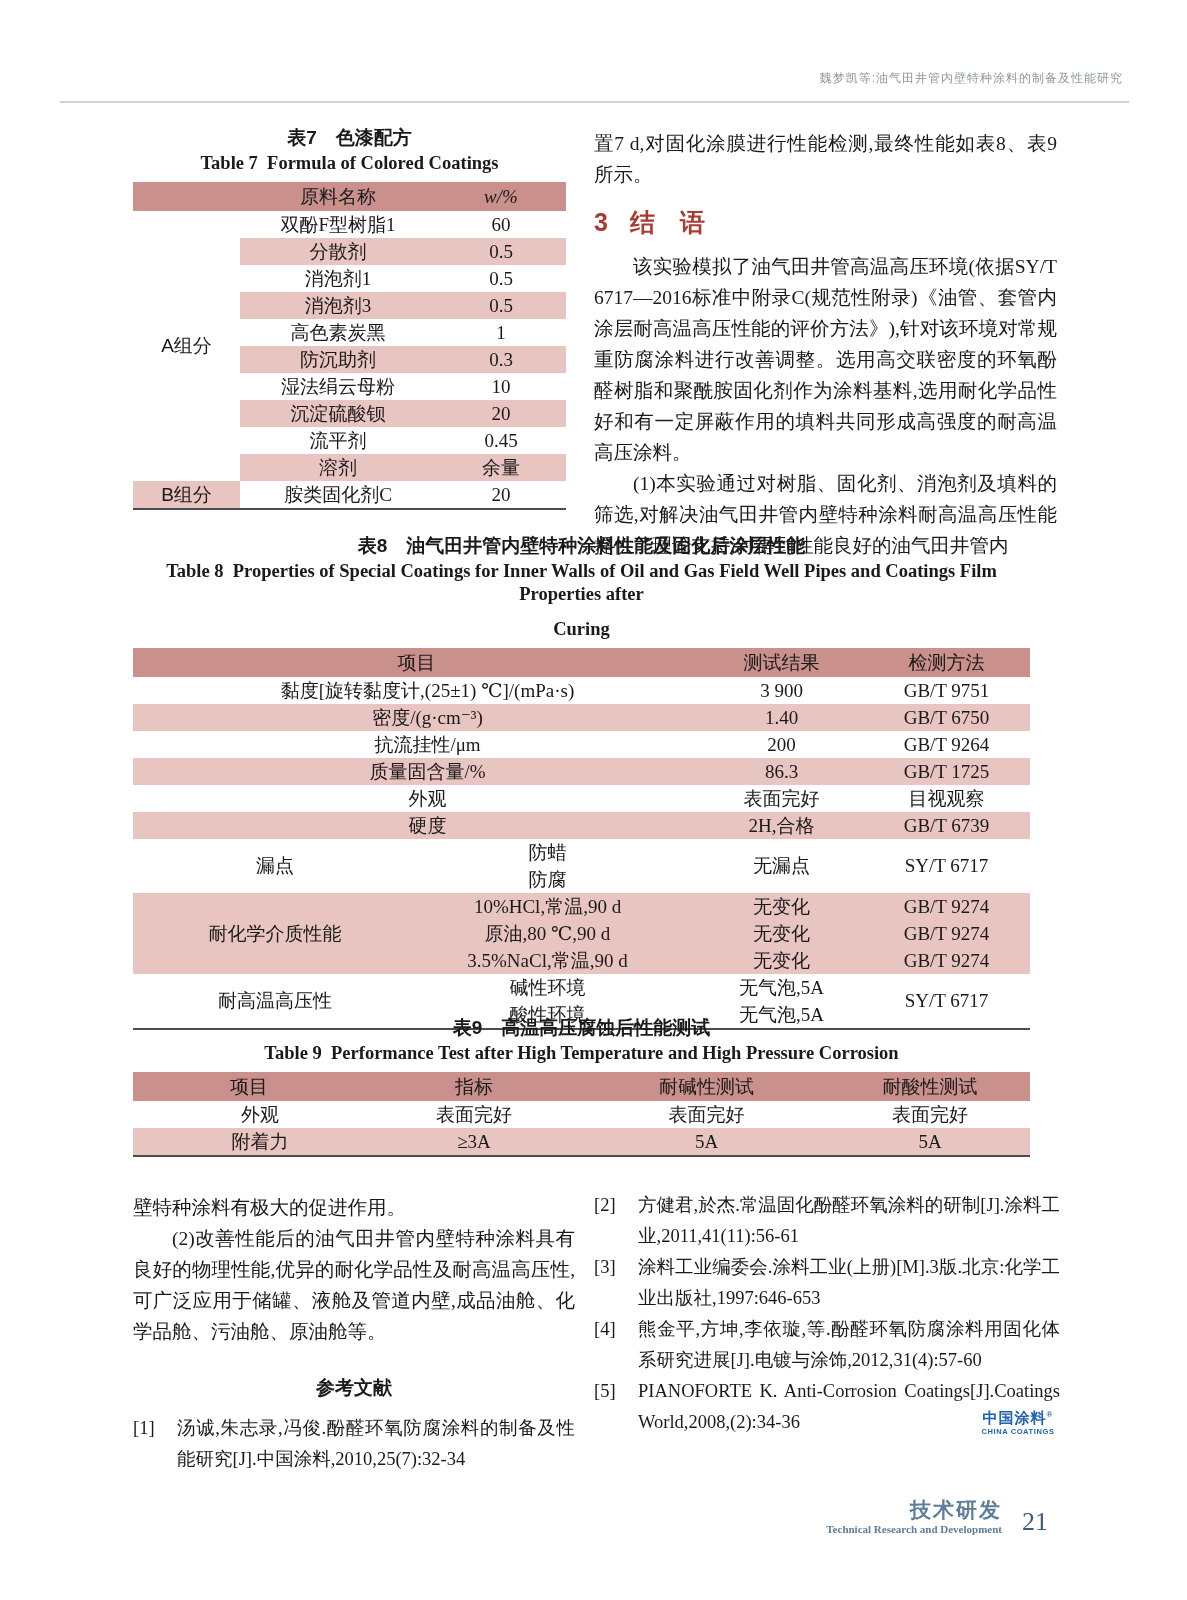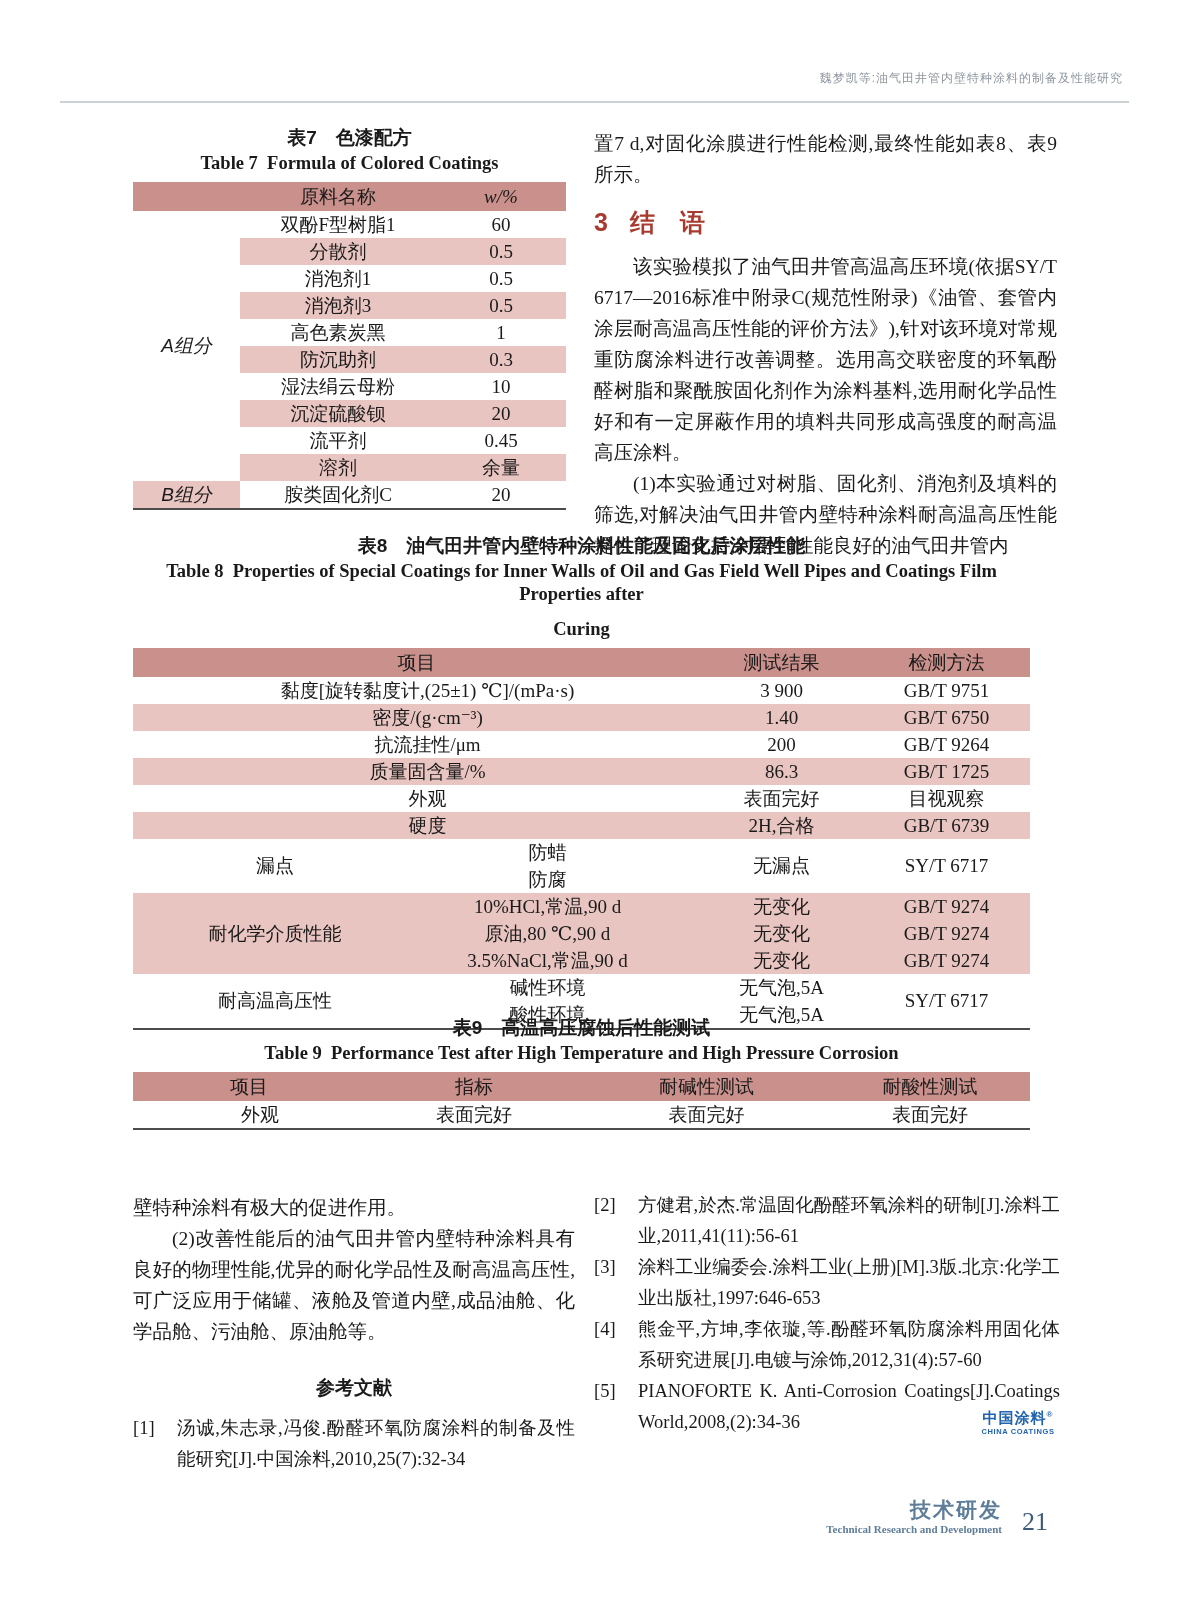--- a/index.html
+++ b/index.html
@@ -1,18 +1,18 @@
 <!DOCTYPE html>
 <html style="--rose: #c9908c; --stripe: #e9c5c1; --heading-red: #a93a2f; --text-gray: #8d969e; --rule-gray: #cdd2d6; --footer-blue: #5e7d99; --page-num-blue: #3e5c7a; --logo-blue: #2263ae; --table-border: #4c4c4c;"><head>
 <meta charset="utf-8">
 <style>
   html,body{margin:0;padding:0;background:#ffffff;}
   .page{position:relative;width:1187px;height:1600px;margin:0 auto;background:#fff;overflow:hidden;
         font-family:"Liberation Serif","DejaVu Serif",serif;color:#1a1a1a;}
-  .sans{font-family:"Liberation Sans","DejaVu Sans",sans-serif;font-style:italic;}
+  .sans{font-family:"Liberation Sans","DejaVu Sans",sans-serif;}
 
   .running-head{position:absolute;top:70px;right:64px;font-family:"Liberation Sans","DejaVu Sans",sans-serif;
         font-size:12px;color:var(--text-gray,#8d969e);letter-spacing:1px;}
   .rule{position:absolute;top:101px;left:60px;right:58px;height:2px;background:var(--rule-gray,#cdd2d6);}
 
   .abs{position:absolute;}
 
   
   .tt-cn{text-align:center;font-family:"Liberation Sans","DejaVu Sans",sans-serif;font-weight:bold;
          font-size:19px;line-height:24px;white-space:pre-wrap;}
@@ -243,20 +243,26 @@
         <td class="c">指标</td>
         <td class="c">耐碱性测试</td>
         <td class="c">耐酸性测试</td>
       </tr>
       <tr>
         <td class="l pad">外观</td>
         <td class="c">表面完好</td>
         <td class="c">表面完好</td>
         <td class="c">表面完好</td>
       </tr>
+      <tr class="pink">
+        <td class="l pad">附着力</td>
+        <td class="c">≥3A</td>
+        <td class="c">5A</td>
+        <td class="c">5A</td>
+      </tr>
       </tbody>
     </table>
   </section>
 
   <section class="abs" style="left:133px;top:1192px;width:442px;">
     <p class="para">壁特种涂料有极大的促进作用。</p>
     <p class="para indent">(2)改善性能后的油气田井管内壁特种涂料具有良好的物理性能,优异的耐化学品性及耐高温高压性,可广泛应用于储罐、液舱及管道内壁,成品油舱、化学品舱、污油舱、原油舱等。</p>
     <div class="refs-heading">参考文献</div>
     <div class="ref-item">
       <span class="ref-num">[1]</span>

